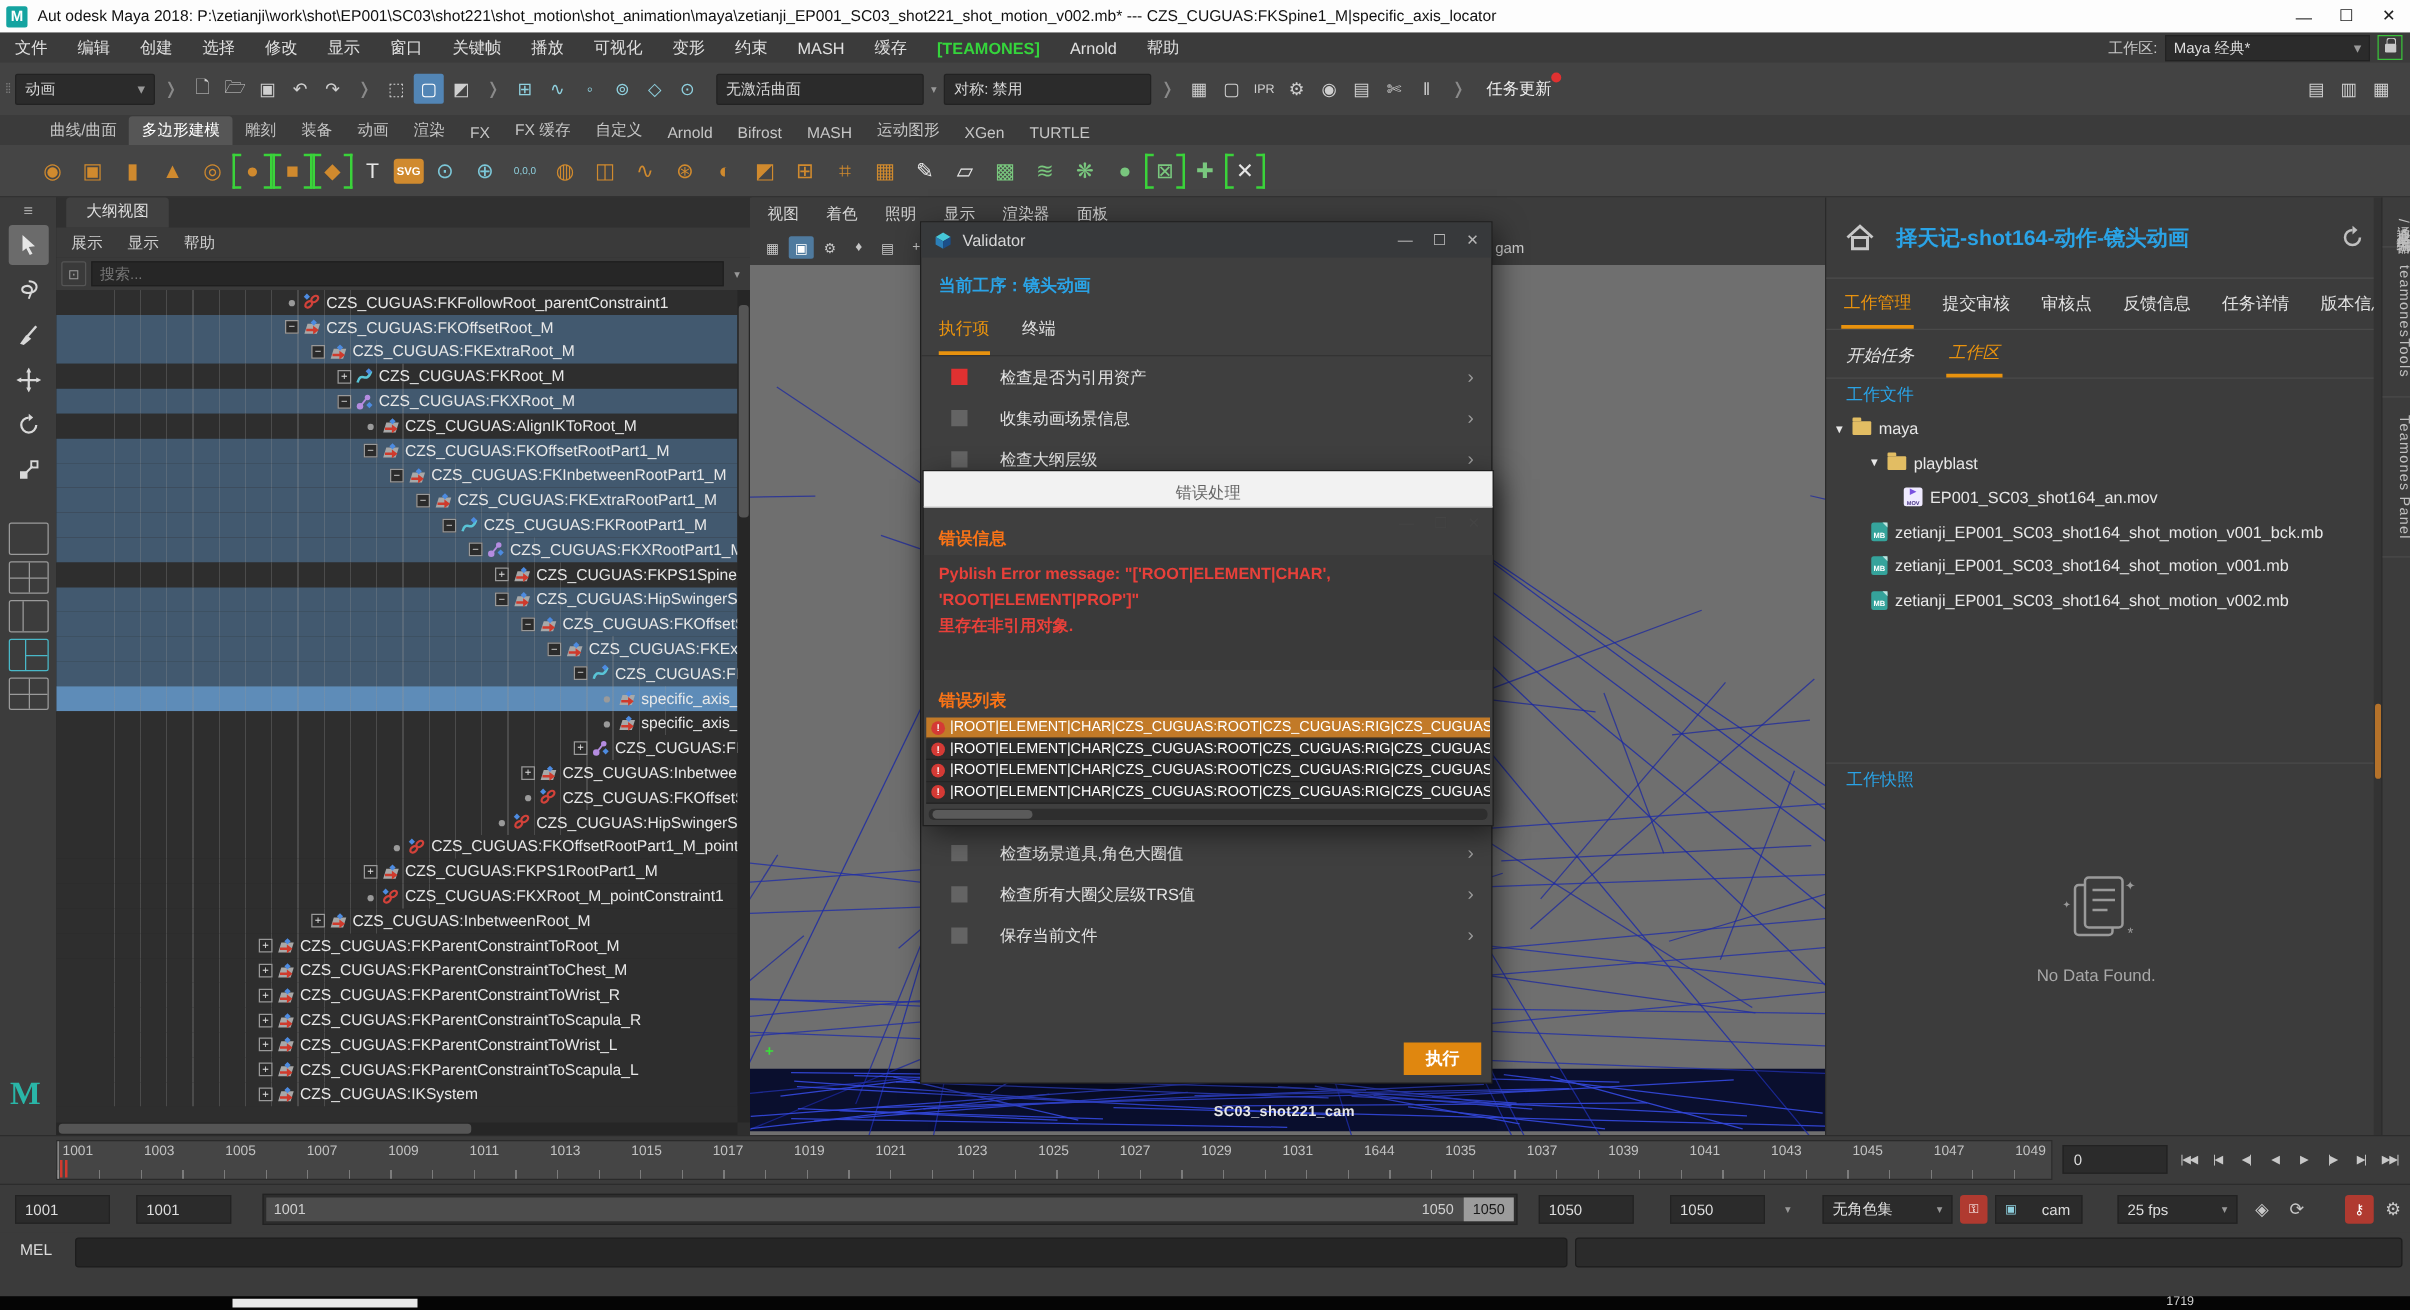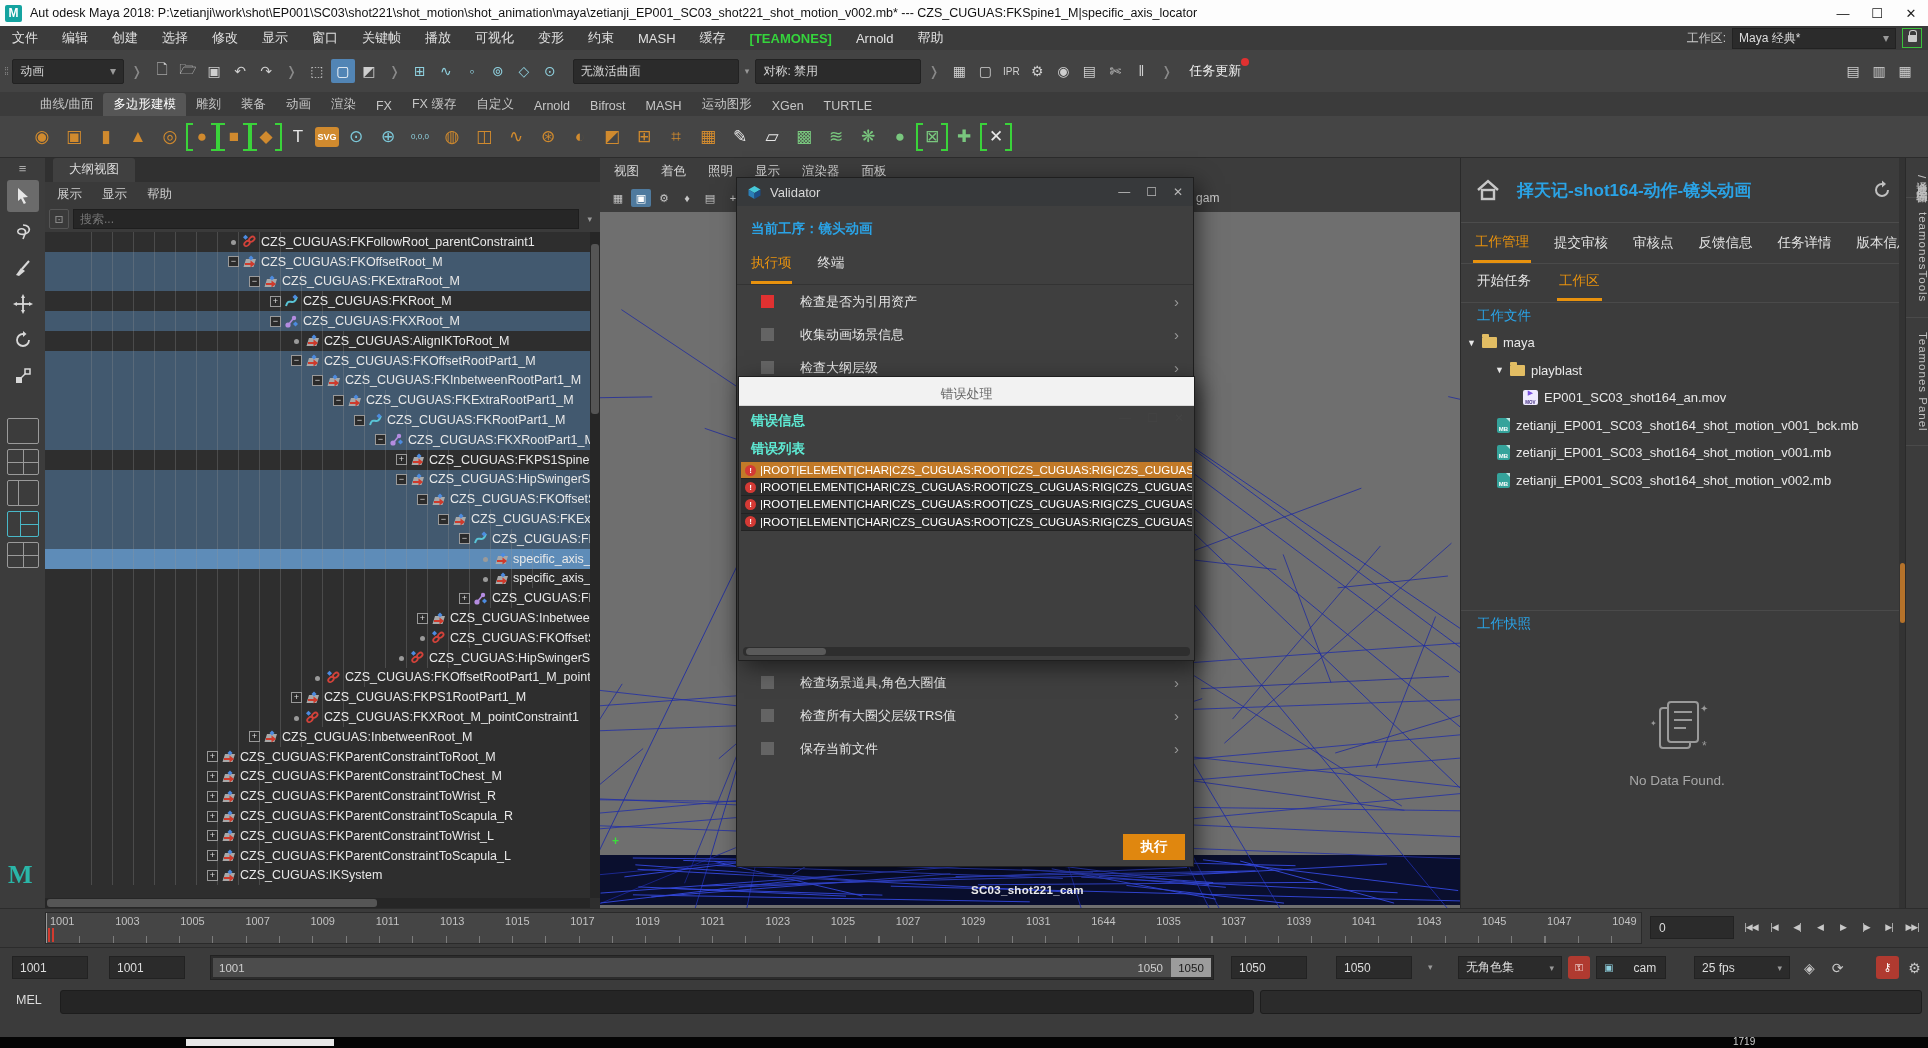--- a/index.html
+++ b/index.html
@@ -98,21 +98,21 @@
   #vp-camlabel{position:absolute;left:371px;top:672px;color:#f0f0f0;font-size:11.5px;font-weight:bold;letter-spacing:.3px;}
   #vp-manip{position:absolute;left:12px;top:622px;color:#3ae03a;font-size:12px;font-weight:bold;}
   
   #teamones{left:1460px;top:0;width:445px;height:750px;background:#3c3c3c;border-left:1px solid #2a2a2a;}
   #tm-header{height:64px;display:flex;align-items:center;padding:0 14px;border-bottom:1px solid #4c4c4c;}
   #tm-title{color:#2aa3e6;font-size:17px;font-weight:bold;margin-left:16px;}
   #tm-refresh{margin-left:auto;}
   #tm-tabs{height:40px;display:flex;align-items:center;gap:21px;padding-left:12px;border-bottom:1px solid #4a4a4a;}
   .ttab{font-size:13.5px;color:#e4e4e4;padding:9px 2px;white-space:nowrap;}
   .ttab.active{color:#e8920e;border-bottom:3px solid #e8920e;}
-  #tm-subtabs{height:38px;display:flex;align-items:flex-start;gap:24px;padding-left:14px;}
+  #tm-subtabs{height:38px;display:flex;align-items:flex-end;gap:24px;padding-left:14px;font-style:italic;}
   .tsub{font-size:13.5px;color:#e4e4e4;padding:8px 2px;}
   .tsub.active{color:#e8920e;border-bottom:3px solid #e8920e;}
   .tm-section{color:#2aa3e6;font-size:13.5px;padding:4px 0 4px 16px;border-top:1px solid #4a4a4a;}
   .tmrow{height:27.5px;display:flex;align-items:center;font-size:13px;color:#e8e8e8;white-space:nowrap;overflow:hidden;}
   .tmrow .caret{color:#e8e8e8;font-size:9px;margin-right:6px;}
   .ic-folder{width:15px;height:11px;background:#e2bd63;border-radius:1px;position:relative;margin-right:6px;flex:none;}
   .ic-folder::before{content:"";position:absolute;top:-3px;left:0;width:7px;height:3px;background:#e2bd63;border-radius:1px 1px 0 0;}
   .ic-mov{width:15px;height:15px;background:#efeaff;border-radius:2px;margin-right:6px;flex:none;position:relative;}
   .ic-mov::before{content:"▶";position:absolute;top:-1px;left:0;right:0;text-align:center;font-size:7px;color:#7a52e0;}
   .ic-mov::after{content:"MOV";position:absolute;bottom:0px;left:0;right:0;text-align:center;font-size:4.5px;font-weight:bold;color:#463283;}
@@ -170,21 +170,21 @@
   .vtab.active{color:#e8920e;border-bottom:3px solid #e8920e;}
   .checkrow{display:flex;align-items:center;height:33px;padding:0 14px 0 24px;}
   .checkrow .sq{width:13px;height:13px;background:#646464;flex:none;}
   .checkrow.error .sq{background:#e03131;}
   .checkrow .clabel{margin-left:26px;font-size:13px;color:#e4e4e4;}
   .checkrow .chev{margin-left:auto;color:#9a9a9a;font-size:15px;}
   #v-run{position:absolute;right:8px;bottom:6px;width:62px;height:26px;background:#e0870f;color:#fff;font-size:13.5px;font-weight:bold;display:flex;align-items:center;justify-content:center;}
   #errordlg{left:739px;top:377px;width:455px;height:283px;background:#3f3f3f;z-index:50;}
   #errordlg .dlg-titlebar{background:#f2f2f2;color:#666;border-bottom:1px solid #d8d8d8;flex-direction:column;}
   #errordlg .dlg-ctls{color:#444;}
-  #e-infohdr,#e-listhdr{color:#5eead4;font-size:13.5px;font-weight:bold;padding:6px 0 4px 12px;}
+  #e-infohdr,#e-listhdr{color:#f97316;font-size:13.5px;font-weight:bold;padding:16px 0 4px 12px;}
   #e-msg{background:#3a3a3a;padding:4px 12px 8px;height:92px;box-sizing:border-box;}
   #e-msg div{color:#e8403a;font-size:13px;font-weight:bold;line-height:21px;}
   #e-list{margin:0 2px;}
   .erow{height:16.2px;display:flex;align-items:center;background:#2d2d2d;border-bottom:1px solid #222;padding:0 4px;overflow:hidden;}
   .erow.sel{background:#c27a28;}
   .erow .eicon{width:11px;height:11px;border-radius:50%;background:#d43a35;color:#fff;font-size:8px;font-weight:bold;display:flex;align-items:center;justify-content:center;flex:none;margin-right:4px;}
   .erow .etext{color:#fff;font-size:11.5px;white-space:nowrap;}
   #e-scroll{position:absolute;left:4px;right:4px;bottom:4px;height:9px;background:#2e2e2e;border-radius:4px;}
   #e-scroll .handle{position:absolute;left:3px;top:1px;bottom:1px;width:80px;background:#5a5a5a;border-radius:4px;}
   svg.nsvg{display:block;}
@@ -1201,20 +1201,24 @@
         <polygon points="6,9 13,5 13,13 8,13" fill="#6d9bee"></polygon>
       </svg>
       <span style="font-size:13px;">错误处理</span>
       <div class="dlg-ctls">
         <span>—</span>
         <span>☐</span>
         <span>✕</span>
       </div>
     </div>
     <div id="e-infohdr">错误信息</div>
+    <div id="e-msg">
+      <div>Pyblish Error message: "['ROOT|ELEMENT|CHAR', 'ROOT|ELEMENT|PROP']"</div>
+      <div>里存在非引用对象.</div>
+    </div>
     <div id="e-listhdr">错误列表</div>
     <div id="e-list">
         <div class="erow sel">
           <span class="eicon">!</span>
           <span class="etext">|ROOT|ELEMENT|CHAR|CZS_CUGUAS:ROOT|CZS_CUGUAS:RIG|CZS_CUGUAS:</span>
         </div>
         <div class="erow">
           <span class="eicon">!</span>
           <span class="etext">|ROOT|ELEMENT|CHAR|CZS_CUGUAS:ROOT|CZS_CUGUAS:RIG|CZS_CUGUAS:</span>
         </div>

